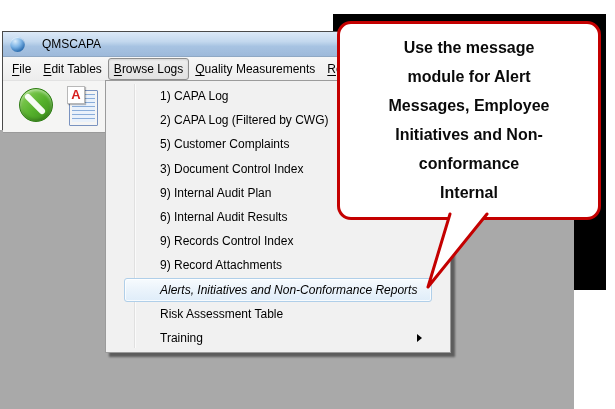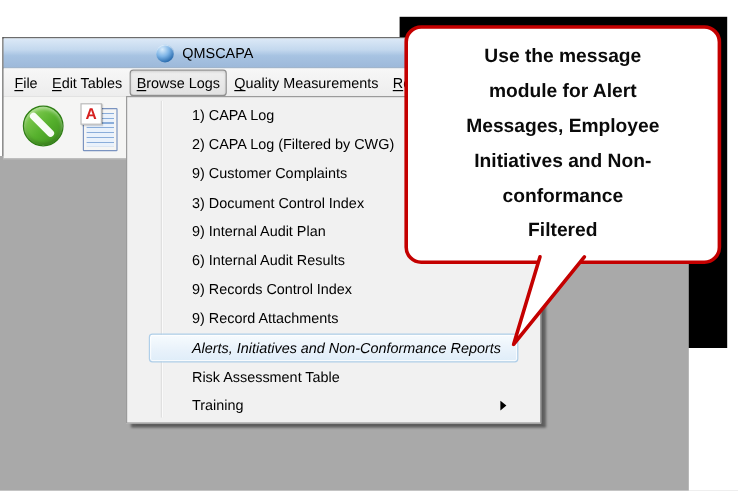--- a/index.html
+++ b/index.html
@@ -14,24 +14,23 @@
   
   #black-backdrop{left:333px;top:14px;width:273px;height:276px;background:#000;z-index:1;}
   #client-area{left:0;top:130px;width:574px;height:279px;background:#a9a9a9;z-index:2;}
 
   
   #app-window{
     left:2px;top:31px;width:337px;height:99px;z-index:3;
     border:1px solid #4a4a4a;border-bottom:none;background:#f5f5f4;
   }
   #title-bar{
-    height:24px;display:flex;align-items:center;gap:7px;padding:0 7px;
+    height:24px;display:flex;align-items:center;gap:17px;padding:0 7px;
     background:linear-gradient(180deg,#dcE9f7 0%,#c3d8ee 40%,#a7c3e2 60%,#9db9da 100%);
     border-bottom:1px solid #8fa8c4;
-    justify-content:center;
   }
   #app-icon{
     width:15px;height:15px;border-radius:50%;
     background:radial-gradient(circle at 35% 28%, #d9ecfb 0%, #7db4e6 40%, #1f63a8 80%, #144a85 100%);
     box-shadow:inset 0 1px 1px rgba(255,255,255,.7);
     flex:0 0 auto;
   }
   #title-text{font-size:12px;color:#000;}
 
   #menu-bar{
@@ -138,35 +137,35 @@
     <div id="adobe-doc-icon">
       <div class="page"></div>
       <div class="badge">A</div>
     </div>
   </div>
 </div>
 
 <div class="abs" id="dropdown-menu">
     <div class="menu-item">1) CAPA Log</div>
     <div class="menu-item">2) CAPA Log (Filtered by CWG)</div>
-    <div class="menu-item">9) Customer Complaints</div>
+    <div class="menu-item">5) Customer Complaints</div>
     <div class="menu-item">3) Document Control Index</div>
     <div class="menu-item">9) Internal Audit Plan</div>
     <div class="menu-item">6) Internal Audit Results</div>
     <div class="menu-item">9) Records Control Index</div>
     <div class="menu-item">9) Record Attachments</div>
     <div class="menu-item highlighted">Alerts, Initiatives and Non-Conformance Reports</div>
     <div class="menu-item">Risk Assessment Table</div>
     <div class="menu-item has-submenu">Training</div>
   </div>
 
 <div class="abs" id="callout" style="border-color: rgb(196, 0, 0);">
     <div>Use the message</div>
     <div>module for Alert</div>
     <div>Messages, Employee</div>
     <div>Initiatives and Non-</div>
     <div>conformance</div>
-    <div>Filtered</div>
+    <div>Internal</div>
   </div>
 
 <svg class="abs" id="tail-svg" viewBox="0 0 615 409">
   <polyline id="tail-shape" points="450,214 428,287 487,214" fill="#ffffff" stroke="#c40000" stroke-width="3" stroke-linejoin="round" stroke-linecap="round"></polyline>
 </svg>
 
 </body></html>

